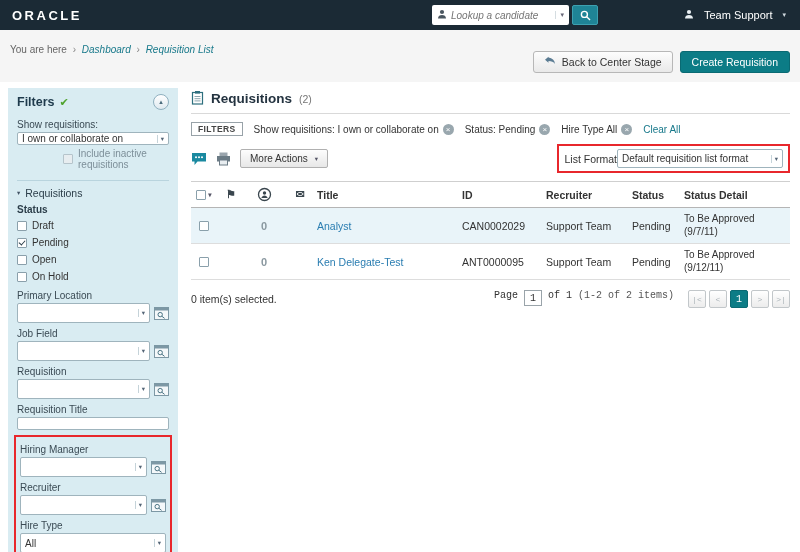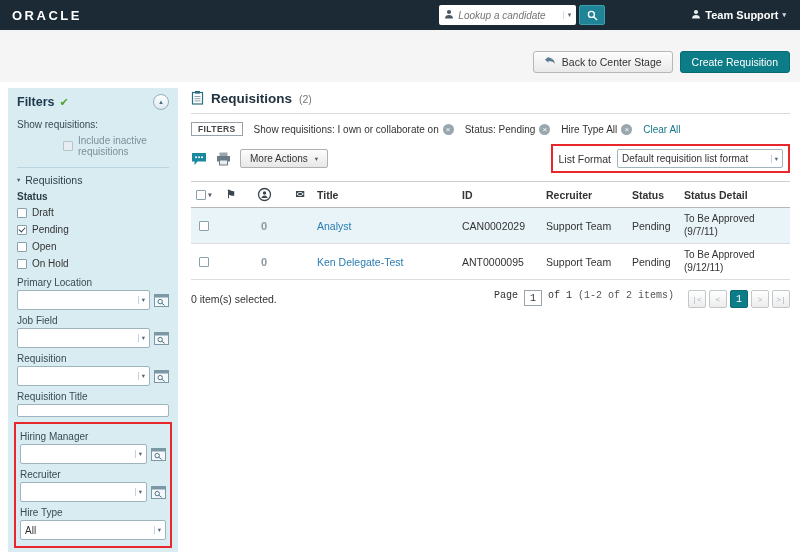--- a/index.html
+++ b/index.html
@@ -9,21 +9,21 @@
 
   
   .topbar { height:30px; background:#1b2a35; display:flex; align-items:center; padding:0 12px; flex:0 0 auto; }
   .brand { color:#fff; font-weight:bold; letter-spacing:2.5px; font-size:13px; }
   .topbar-search { margin-left:auto; display:flex; align-items:center; height:20px; }
   .search-box { display:flex; align-items:center; background:#fff; border-radius:2px; height:20px; padding:0 5px; width:137px; }
   .search-box svg { flex:0 0 auto; }
   .search-input { border:none; outline:none; flex:1; min-width:0; font-size:10px; font-style:italic; color:#555; font-family:inherit; background:transparent; padding:0 4px; }
   .search-chev { color:#667; font-size:7px; padding-left:4px; border-left:1px solid #d5dde1; cursor:pointer; }
   .search-btn { width:26px; height:20px; margin-left:3px; background:#1f8496; border:1px solid #3da0b0; border-radius:2px; display:flex; align-items:center; justify-content:center; cursor:pointer; }
-  .topbar-user { margin-left:86px; margin-right:2px; color:#fff; font-size:11px; font-weight:bold; display:flex; align-items:center; gap:4px; cursor:pointer; }
+  .topbar-user { margin-left:86px; margin-right:2px; color:#fff; font-size:11px; font-weight:normal; display:flex; align-items:center; gap:10px; cursor:pointer; }
   .topbar-user .chev { font-size:7px; color:#cfd8de; }
 
   
   .mainnav { height:29px; background:#fff; border-bottom:1px solid #d9d9d9; display:flex; align-items:center; gap:19px; padding:0 14px; flex:0 0 auto; }
   .hamburger { display:inline-flex; flex-direction:column; gap:2px; cursor:pointer; margin-right:5px; }
   .hamburger i { width:15px; height:2px; background:#3c4c57; display:block; }
   .nav-item { font-size:10.5px; font-weight:bold; color:#17788a; cursor:pointer; letter-spacing:0.2px; white-space:nowrap; }
   .nav-item.active { color:#243340; }
 
   
@@ -68,21 +68,21 @@
   .main-count { font-size:10.5px; color:#777; }
   .chips-row { display:flex; align-items:center; gap:11px; padding:8px 0 5px; }
   .filters-tag { border:1px solid #98a2a8; padding:1px 6px; font-size:8.5px; font-weight:bold; color:#444; letter-spacing:0.4px; }
   .chip { display:flex; align-items:center; gap:4px; font-size:10px; color:#333; }
   .chip-x { width:11px; height:11px; border-radius:50%; background:#99a7ae; color:#fff; font-size:8px; line-height:11px; text-align:center; cursor:pointer; }
   .link { color:#17788a; cursor:pointer; font-size:10px; }
   .actions-row { display:flex; align-items:center; gap:9px; padding:3px 0 8px; }
   .icon-btn { cursor:pointer; display:inline-flex; align-items:center; }
   .btn-dropdown { display:inline-flex; align-items:center; gap:7px; background:linear-gradient(#fdfdfd,#e7e7e7); border:1px solid #b0b0b0; border-radius:2px; padding:3px 9px; font-size:10px; color:#333; cursor:pointer; font-family:inherit; }
   .dd-arrow { font-size:6.5px; color:#556; }
-  .list-format-box { margin-left:auto; border:2px solid #e8272c; display:flex; align-items:center; gap:6px; padding:3px 5px; }
+  .list-format-box { margin-left:auto; border:2px solid #e8272c; display:flex; align-items:center; gap:0; padding:3px 5px; }
   .lf-label { font-size:10.5px; color:#333; white-space:nowrap; }
   .lf-select { width:166px; flex:0 0 auto; height:19px; }
 
   
   .thead, .trow { display:grid; grid-template-columns:26px 28px 38px 34px 1fr 84px 86px 52px 106px; align-items:center; }
   .thead { border-top:1px solid #cfcfcf; border-bottom:1px solid #b5b5b5; padding:5px 0; font-weight:bold; font-size:10.5px; color:#333; }
   .trow { border-bottom:1px solid #ddd; padding:5px 0; min-height:36px; font-size:10.5px; }
   .trow.hl { background:#e9f4f9; }
   .c { display:flex; align-items:center; justify-content:center; }
   .hdr-cb { display:flex; align-items:center; justify-content:center; gap:2px; }
@@ -127,20 +127,27 @@
             <circle cx="5" cy="3" r="2.1" fill="#e9eff3"></circle>
             <path d="M1 9.4c0-2.3 1.8-3.4 4-3.4s4 1.1 4 3.4z" fill="#e9eff3"></path>
           </svg></span>
       <span>Team Support</span>
       <span class="chev">▾</span>
     </div>
   </header>
 
 
   <div class="crumb-bar">
+    <div class="crumbs">
+      <span>You are here</span>
+      <span class="sep">›</span>
+      <span class="crumb-link">Dashboard</span>
+      <span class="sep">›</span>
+      <span class="crumb-current">Requisition List</span>
+    </div>
     <div class="crumb-actions">
       <button class="btn-light">
         <span><svg width="12" height="10" viewBox="0 0 12 10">
               <path d="M4.5 0.8 1 3.8l3.5 3V4.9c3 0 5 .8 6.5 3C10.6 4.3 8.3 2.1 4.5 1.6z" fill="#5b7c93"></path>
             </svg></span>
         <span>Back to Center Stage</span>
       </button>
       <button class="btn-teal">Create Requisition</button>
     </div>
   </div>
@@ -148,20 +155,24 @@
   <div class="content">
 
     <aside class="filters">
       <div class="filters-head">
         <span class="filters-title">Filters</span>
         <span class="check-green">✔</span>
         <span class="collapse-circle">▴</span>
       </div>
 
       <div class="flabel">Show requisitions:</div>
+      <div class="combo">
+        <span class="combo-text">I own or collaborate on</span>
+        <span class="combo-arrow">▾</span>
+      </div>
 
       <div class="cb-row muted">
         <span class="cb disabled"></span>
         <span>Include inactive requisitions</span>
       </div>
 
       <div class="section-head">
         <span class="section-arrow">▾</span>
         <span>Requisitions</span>
       </div>

